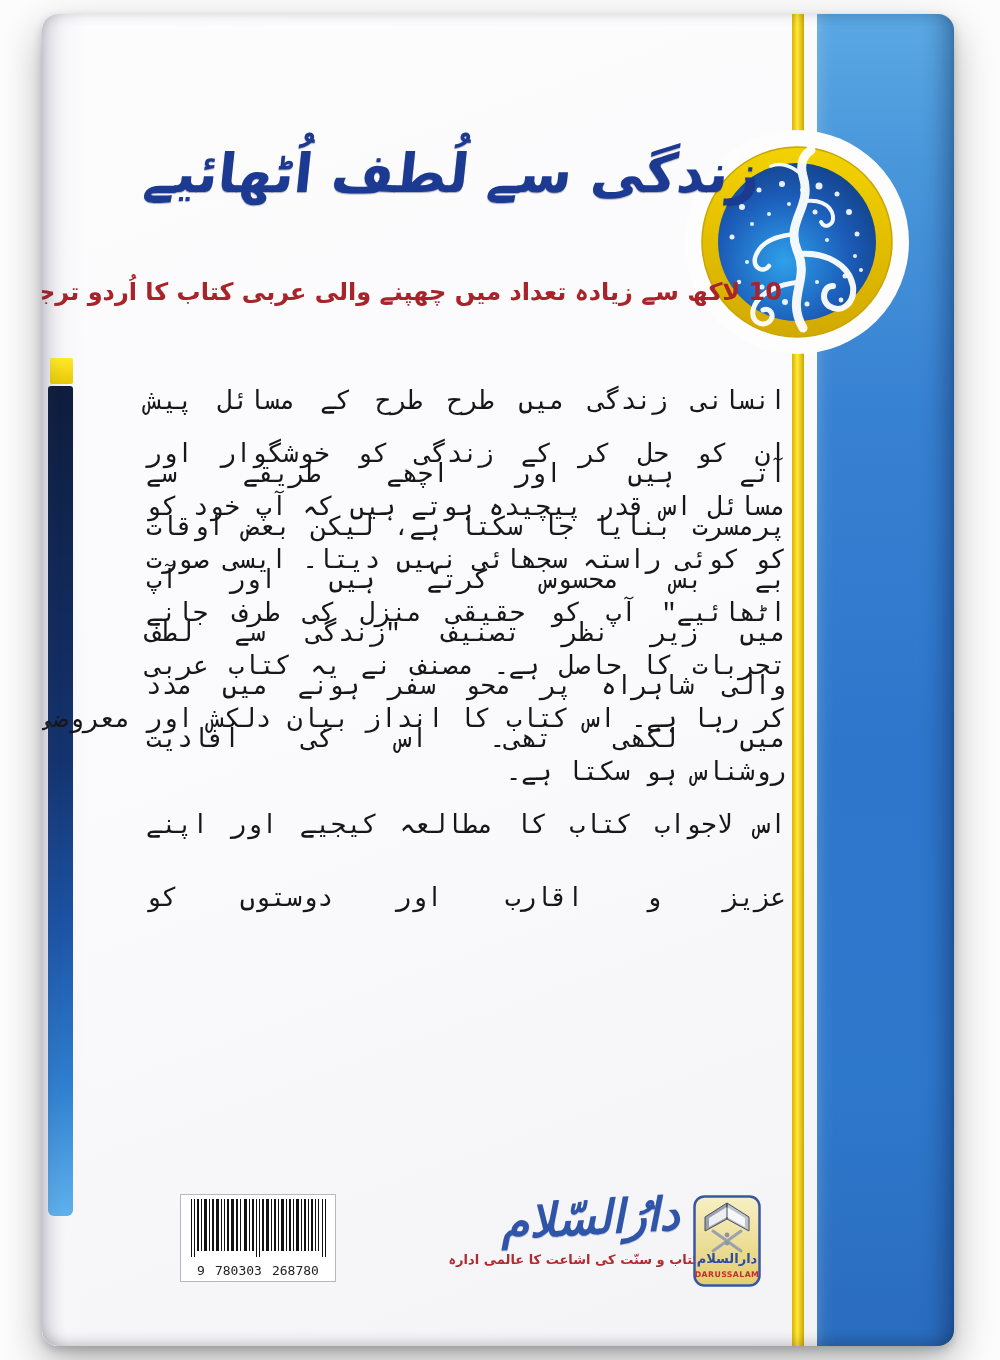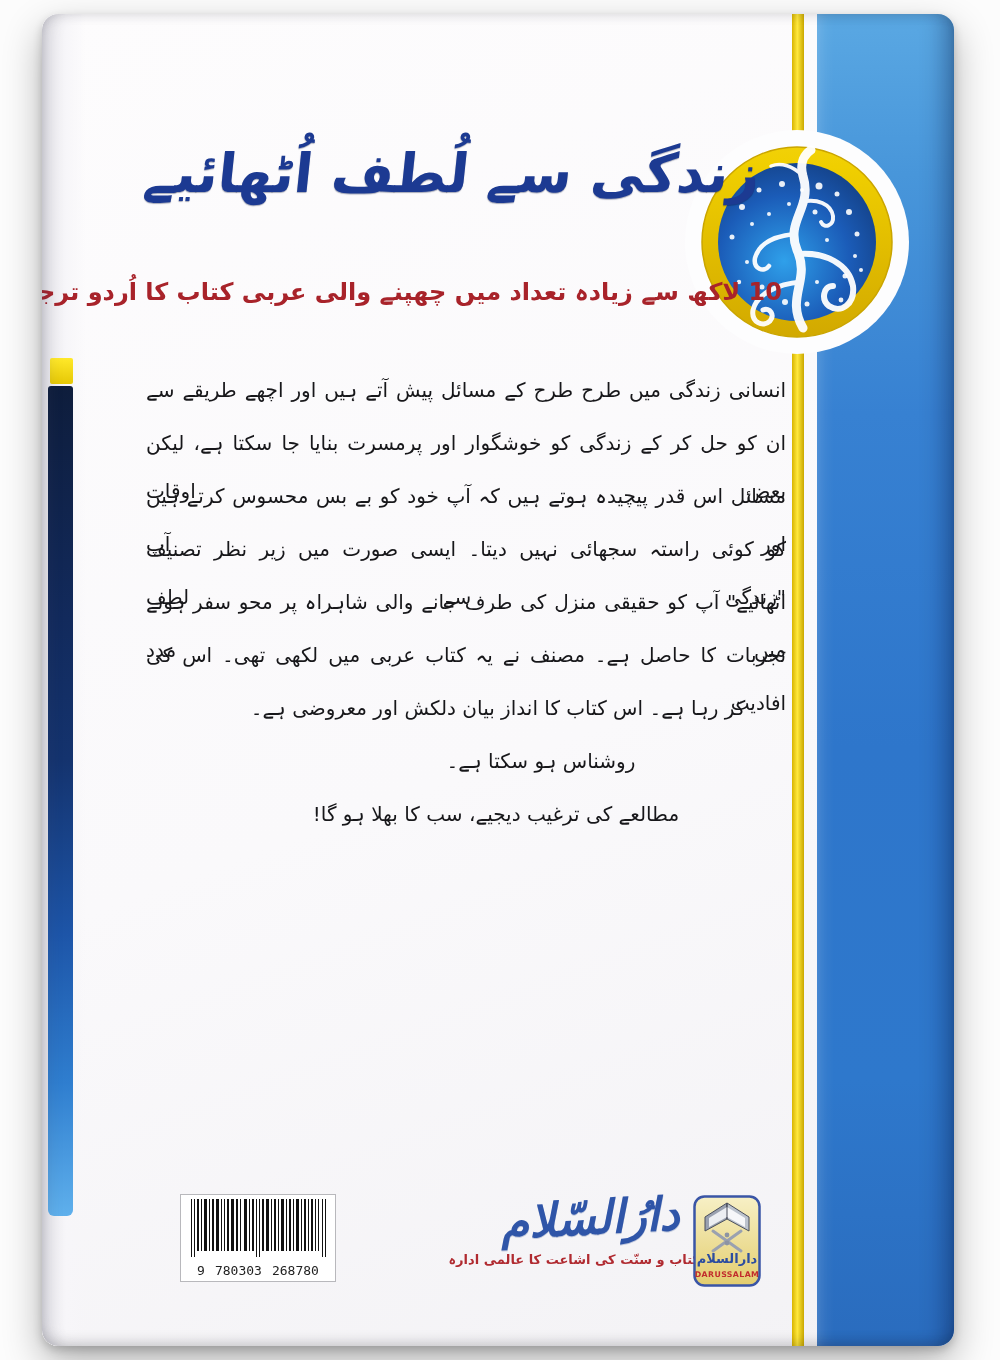--- a/index.html
+++ b/index.html
@@ -53,24 +53,24 @@
   .tagline{
     position:absolute;left:40px;top:264px;width:700px;
     text-align:center;direction:rtl;
     font-size:24px;font-weight:bold;color:#a8232a;
     white-space:nowrap;
   }
   .body-text{
     position:absolute;left:104px;top:352px;width:640px;height:760px;
     direction:rtl;color:#17171a;
   }
-  .bl{height:53px;line-height:48px;font-size:20px;white-space:nowrap;overflow:visible;}
+  .bl{height:53px;line-height:73px;font-size:26px;white-space:nowrap;overflow:visible;font-family:Liberation Mono, monospace;}
   .bl.j{white-space:normal;text-align:justify;text-align-last:justify;}
   .bl.left9{text-align:center;padding-left:64px;direction:rtl;}
-  .bl.left12{text-align:center;padding-left:150px;direction:rtl;}
+  .bl.left12{text-align:right;padding-left:150px;direction:rtl;}
   .bl.cen14{text-align:center;padding-left:60px;direction:rtl;}
   
   .barcode{position:absolute;left:138px;top:1180px;width:156px;height:88px;
     background:#fff;border:1px solid #b8b8bc;box-sizing:border-box;}
   .barcode svg{display:block;}
   .barcode-number{position:absolute;left:0;bottom:3px;width:100%;
     display:flex;justify-content:center;gap:10px;
     font-family:"DejaVu Sans Mono",monospace;font-size:13px;color:#222;background:transparent;}
   .publisher{position:absolute;left:438px;top:1172px;width:220px;text-align:center;}
   .publisher-name{
@@ -154,21 +154,21 @@
 
     <div class="body-text">
       <div class="bl j">انسانی زندگی میں طرح طرح کے مسائل پیش آتے ہیں اور اچھے طریقے سے</div>
       <div class="bl j">ان کو حل کر کے زندگی کو خوشگوار اور پرمسرت بنایا جا سکتا ہے، لیکن بعض اوقات</div>
       <div class="bl j">مسائل اس قدر پیچیدہ ہوتے ہیں کہ آپ خود کو بے بس محسوس کرتے ہیں اور آپ</div>
       <div class="bl j">کو کوئی راستہ سجھائی نہیں دیتا۔ ایسی صورت میں زیر نظر تصنیف "زندگی سے لطف</div>
       <div class="bl j">اٹھائیے" آپ کو حقیقی منزل کی طرف جانے والی شاہراہ پر محو سفر ہونے میں مدد</div>
       <div class="bl j">تجربات کا حاصل ہے۔ مصنف نے یہ کتاب عربی میں لکھی تھی۔ اس کی افادیت</div>
       <div class="bl left9">کر رہا ہے۔ اس کتاب کا انداز بیان دلکش اور معروضی ہے۔</div>
       <div class="bl left12">روشناس ہو سکتا ہے۔</div>
-      <div class="bl cen14">مطالعے کی ترغیب دیجیے، سب کا بھلا ہو گا!</div>
+      <div class="bl j">اس لاجواب کتاب کا مطالعہ کیجیے اور اپنے عزیز و اقارب اور دوستوں کو</div>
     </div>
 
     <div class="barcode">
       <svg width="154" height="64" viewBox="0 0 154 64">
         <g fill="#111">
           <rect x="10" y="4" width="1" height="58"></rect>
             <rect x="13" y="4" width="1" height="58"></rect>
           <rect x="16" y="4" width="2" height="52"></rect>
             <rect x="20" y="4" width="1" height="52"></rect>
           <rect x="23" y="4" width="3" height="52"></rect>

